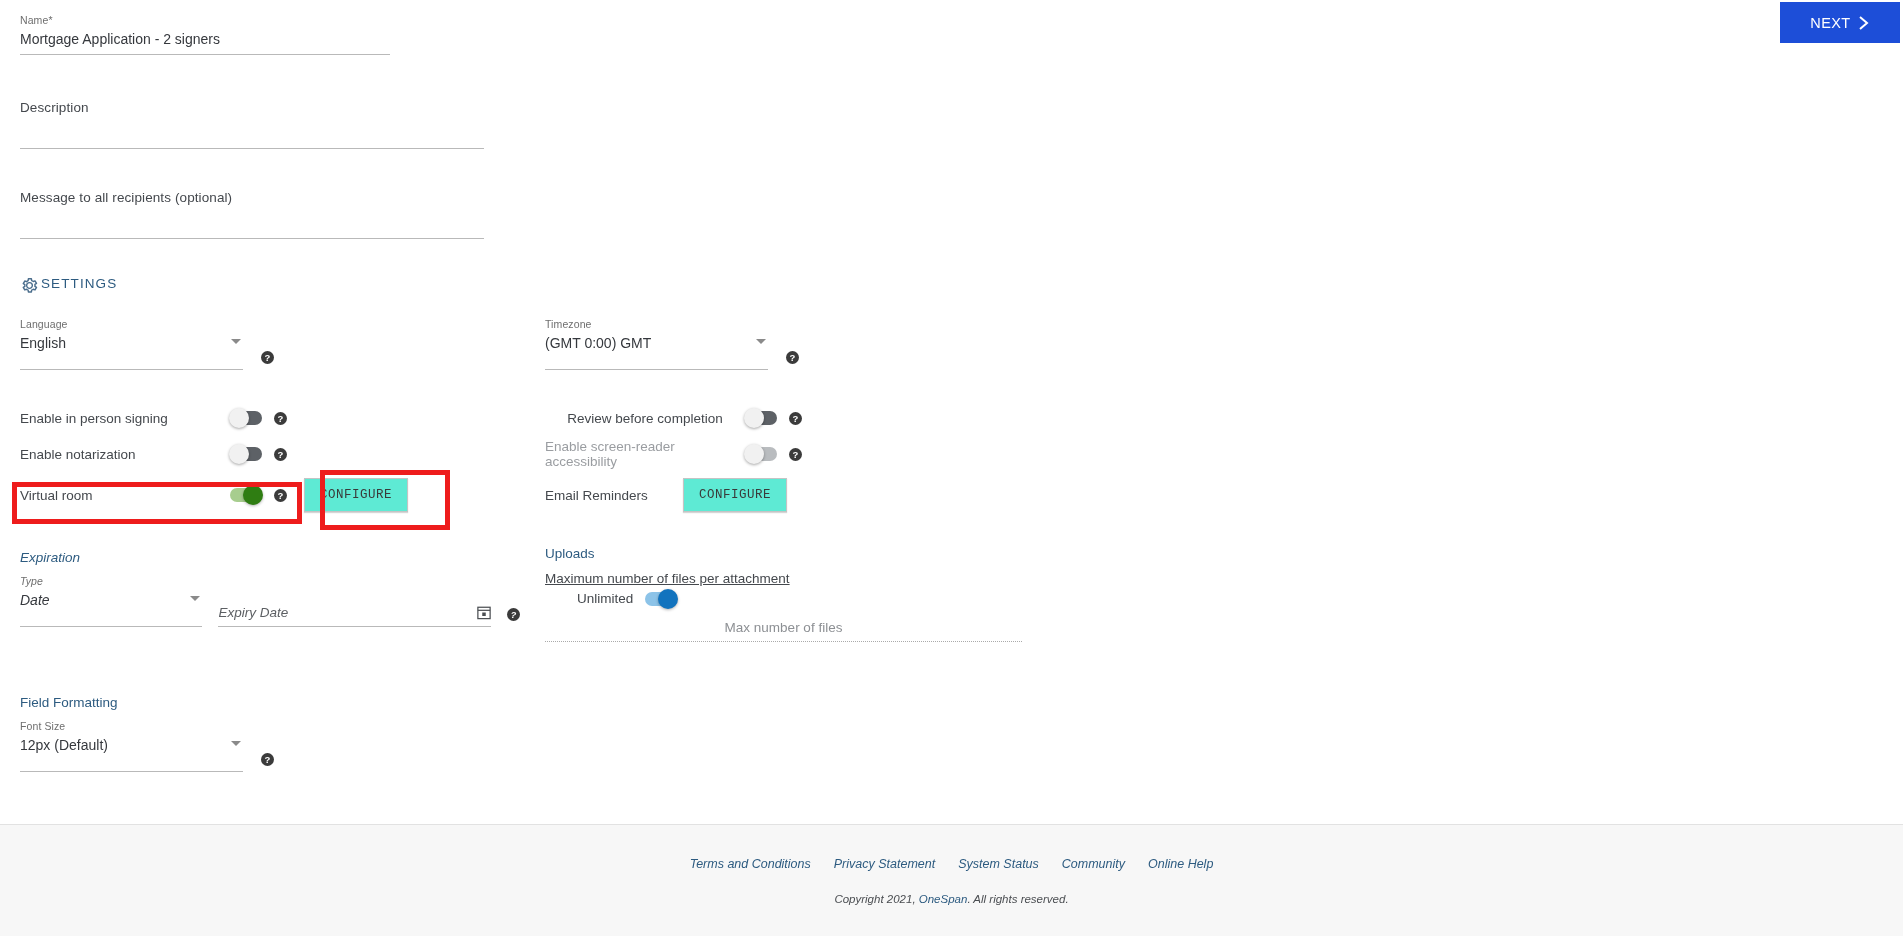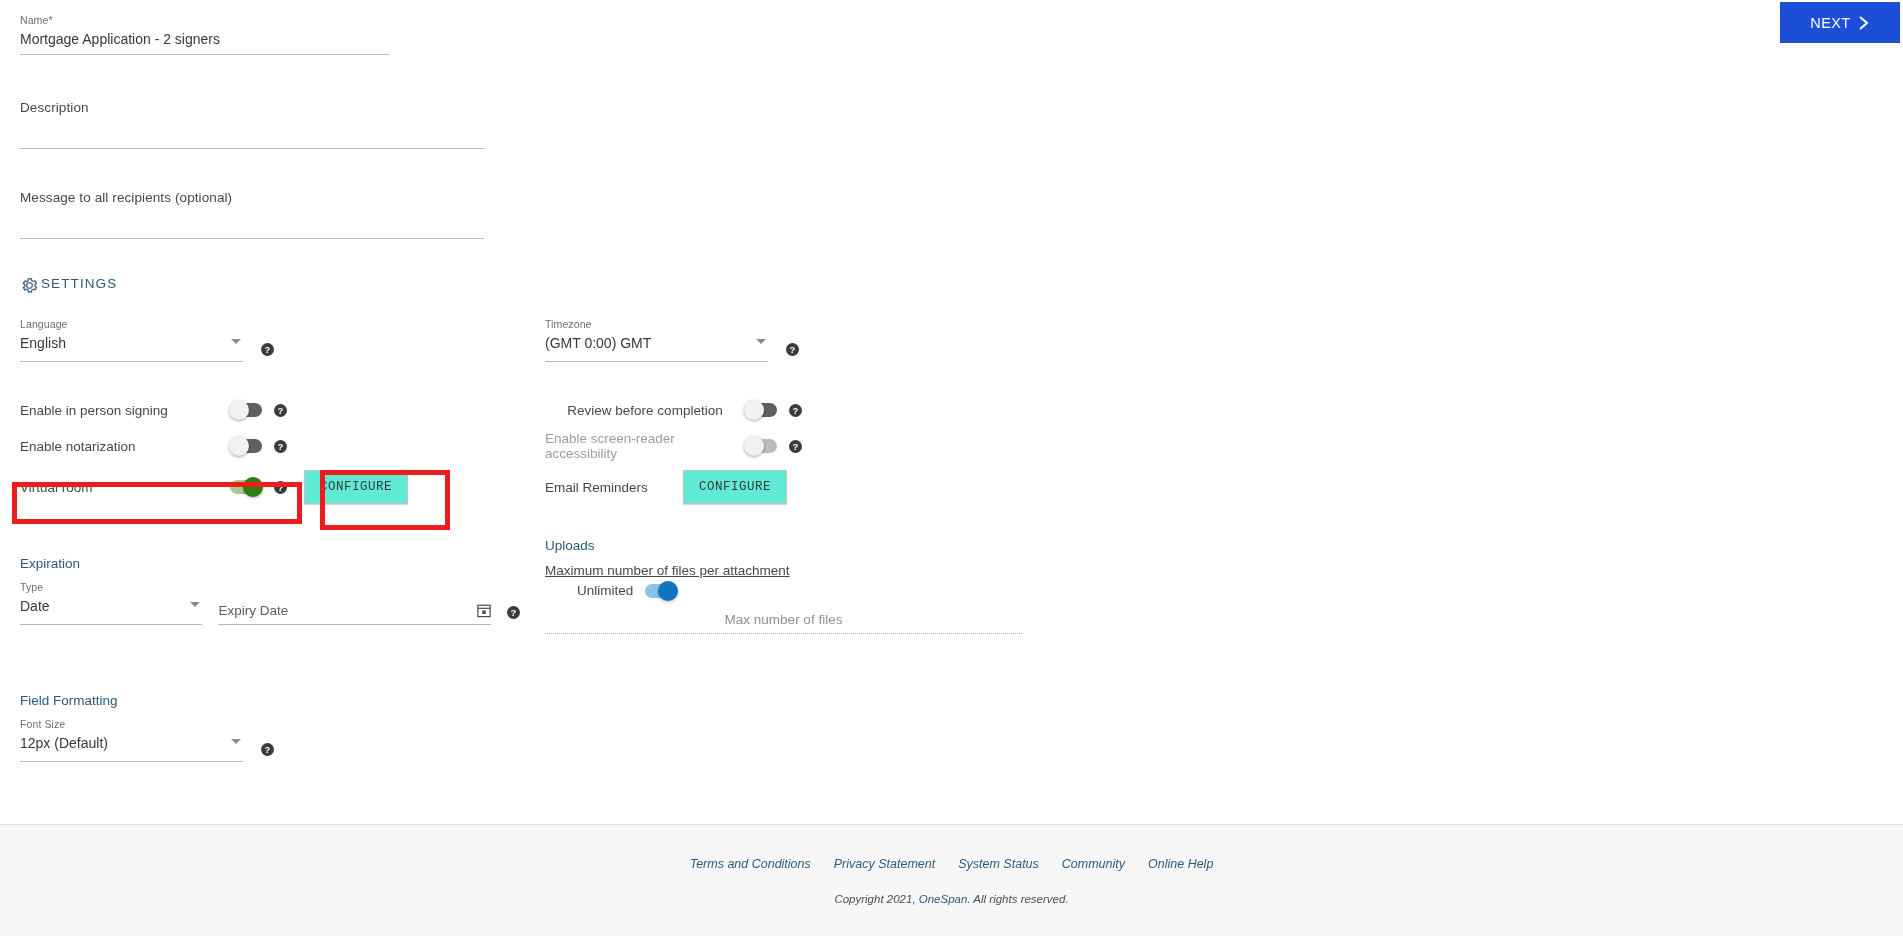--- a/index.html
+++ b/index.html
@@ -62,21 +62,21 @@
   }
 
   
   .col-left  { position: absolute; left: 20px;  top: 318px; width: 500px; }
   .col-right { position: absolute; left: 545px; top: 318px; width: 500px; }
 
   .select-field { width: 223px; position: relative; }
   .select-row { display: flex; align-items: flex-end; gap: 18px; }
   .select-box {
     display: flex; align-items: center; justify-content: space-between;
-    border-bottom: 1px solid #b9b9b9; padding-bottom: 10px;
+    border-bottom: 1px solid #b9b9b9; padding-bottom: 18px;
     font-size: 14px; color: #35383d;
   }
   .caret {
     width: 0; height: 0; border-left: 5px solid transparent;
     border-right: 5px solid transparent; border-top: 5px solid #8a8a8a;
     margin-bottom: 3px; margin-right: 2px;
   }
 
   
   .help {
@@ -238,21 +238,21 @@
 
     <div class="toggle-row" style="height:46px;">
       <span class="tlabel" style="width:210px;">Virtual room</span>
       <span class="toggle on-green">
           <span class="knob"></span>
         </span>
       <span class="help" style="margin-left:12px;">?</span>
       <button class="cfg-btn" style="margin-left:17px;">CONFIGURE</button>
     </div>
 
-    <div style="margin-top:46px;">
+    <div style="margin-top:32px;font-style:italic;">
       <div class="sub-title">Expiration</div>
       <div class="exp-row">
         <div class="select-field" style="width:194px;">
           <span class="flabel">Type</span>
           <div class="select-box">
             <span>Date</span>
             <span class="caret"></span>
           </div>
         </div>
         <div class="expiry-input">

